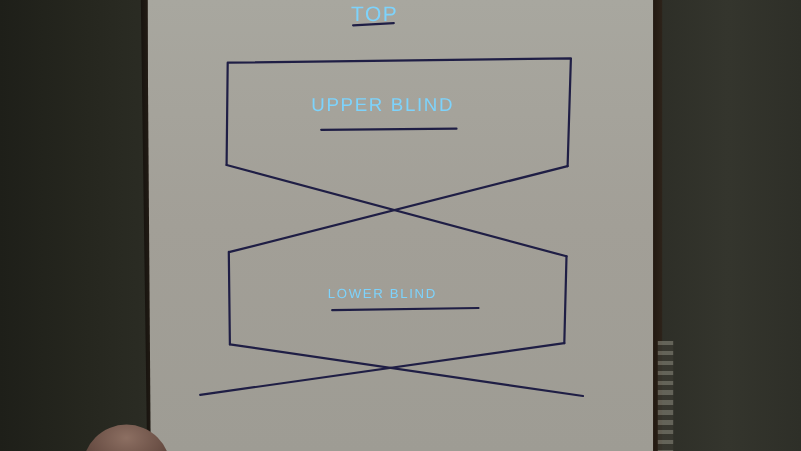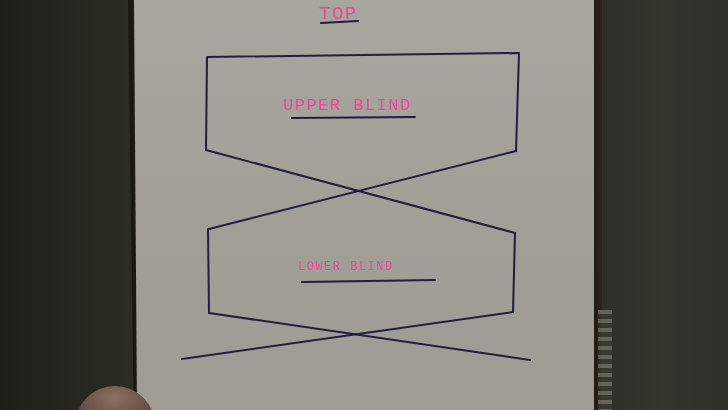--- a/index.html
+++ b/index.html
@@ -38,28 +38,28 @@
       opacity: 0.7;
     }
     .finger {
       position: absolute; left: 75px; top: 386px; width: 80px; height: 40px;
       border-radius: 40px 40px 0 0;
       background: radial-gradient(ellipse at 50% 30%, #8c6f62 0%, #6a4f45 60%, #4a3630 100%);
     }
     svg.drawing { position: absolute; left: 0; top: 0; }
     .hand-text {
       position: absolute;
-      font-family: Liberation Mono, monospace;
-      color: #ec4899;
+      font-family: Liberation Sans, sans-serif;
+      color: #7dd3fc;
       letter-spacing: 1.5px;
       font-weight: normal;
       white-space: nowrap;
     }
     .title-text { left: 319px; top: 3px; font-size: 19px; }
-    .upper-text { left: 283px; top: 96px; font-size: 17px; }
+    .upper-text { left: 283px; top: 86px; font-size: 17px; }
     .lower-text { left: 298px; top: 260px; font-size: 12px; }
   </style>
 </head>
 <body>
 
 <div class="bg-left"></div>
 <div class="bg-right"></div>
 <div class="board-edge-left"></div>
 <div class="board-edge-right"></div>
 <div class="paper"></div>

